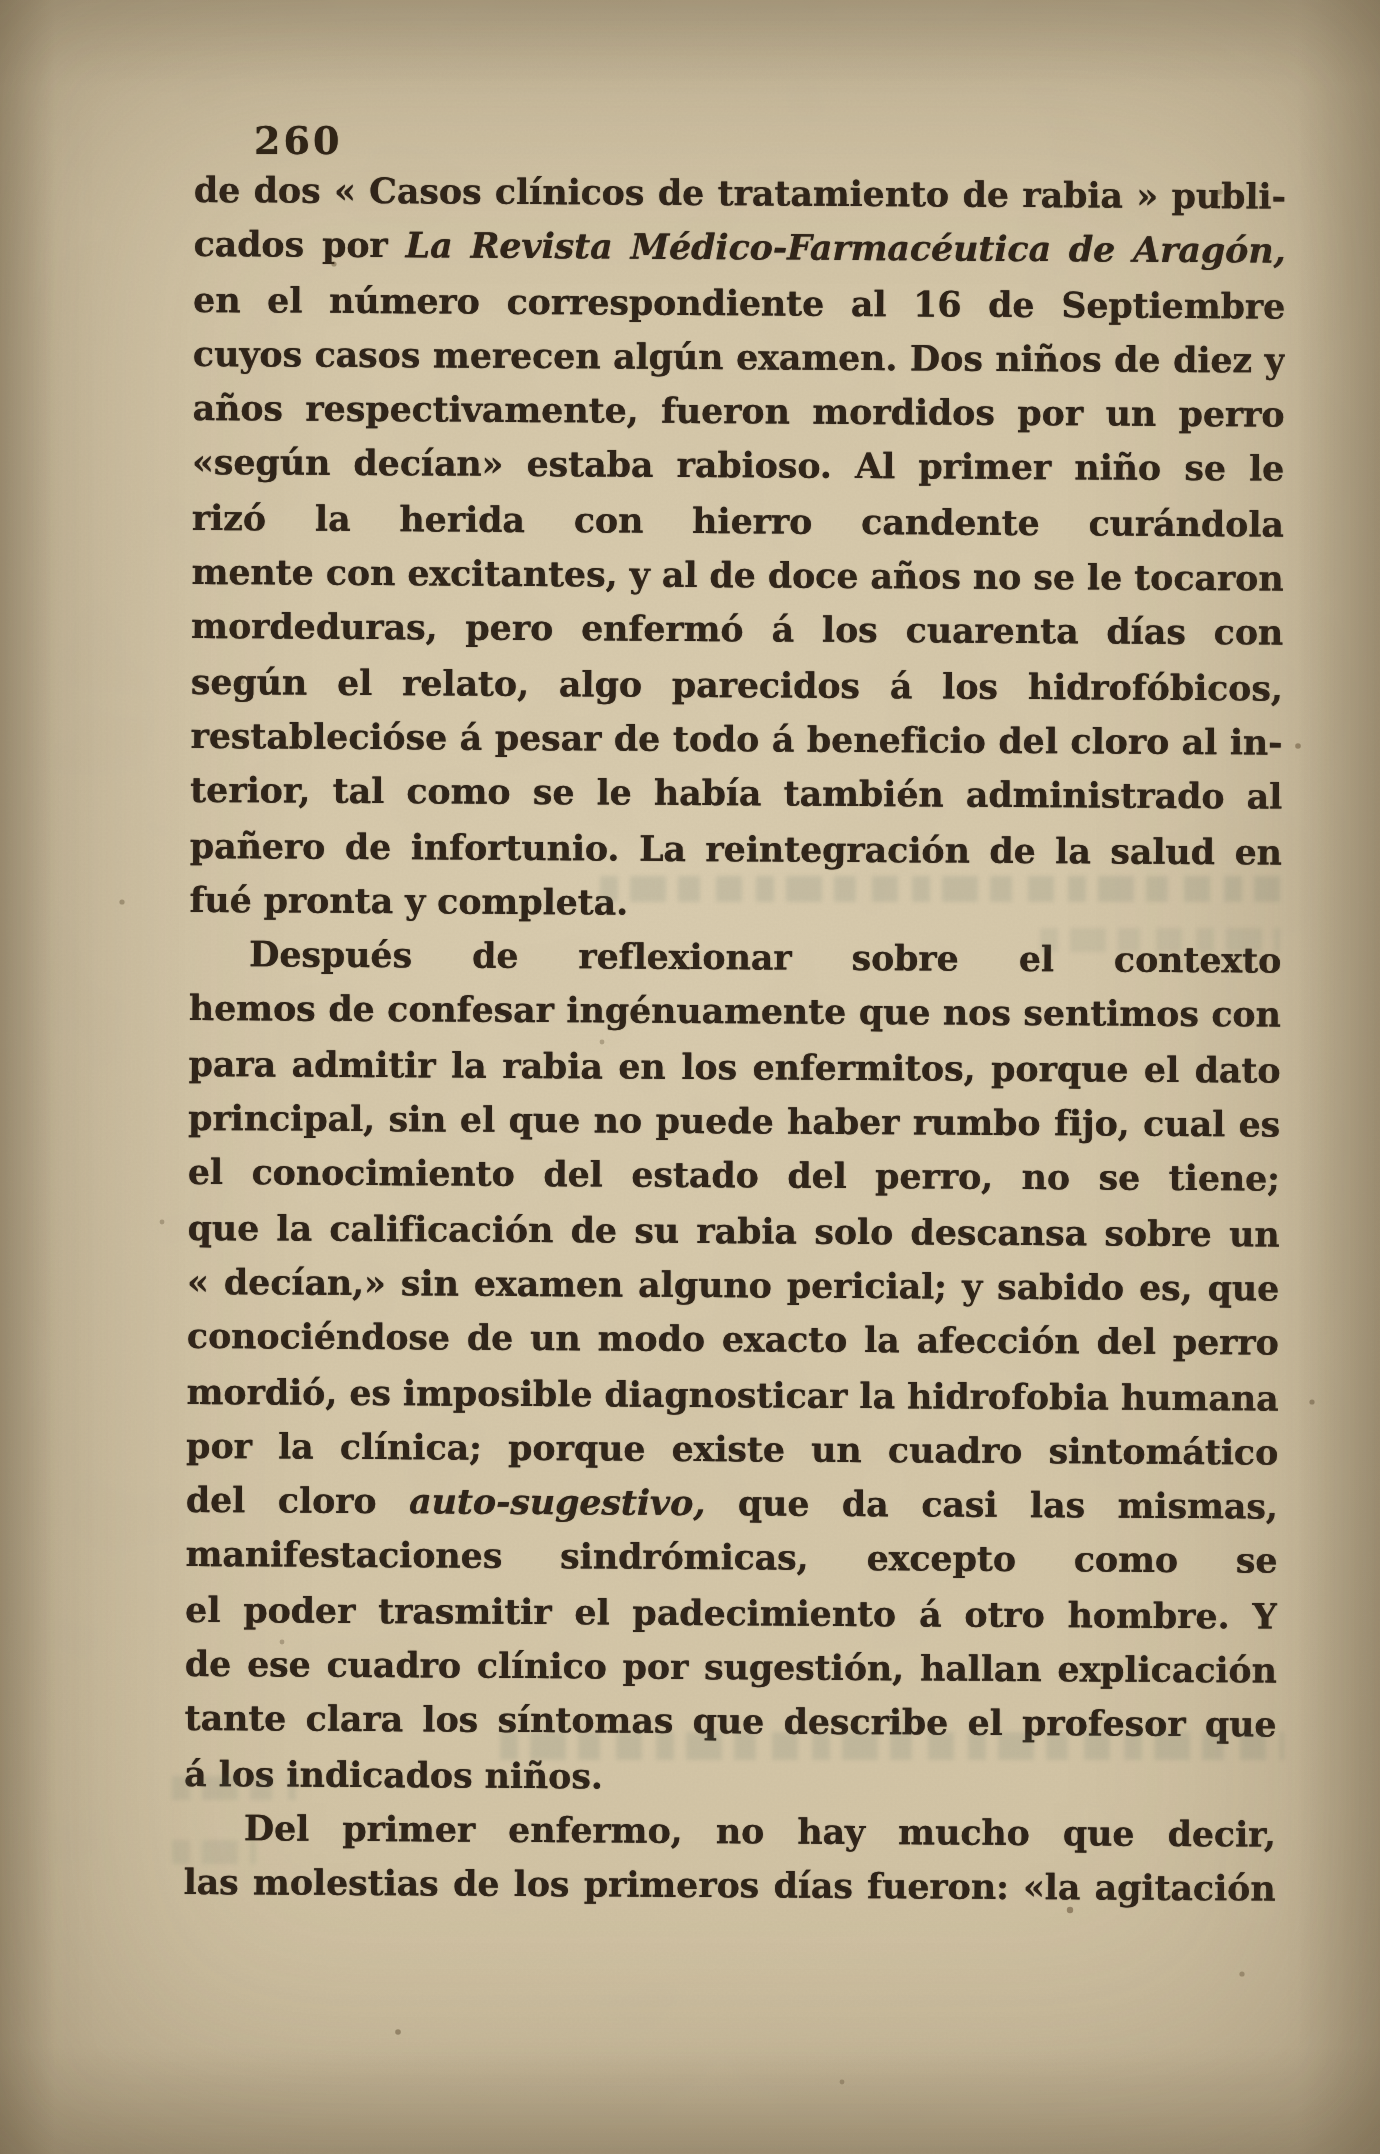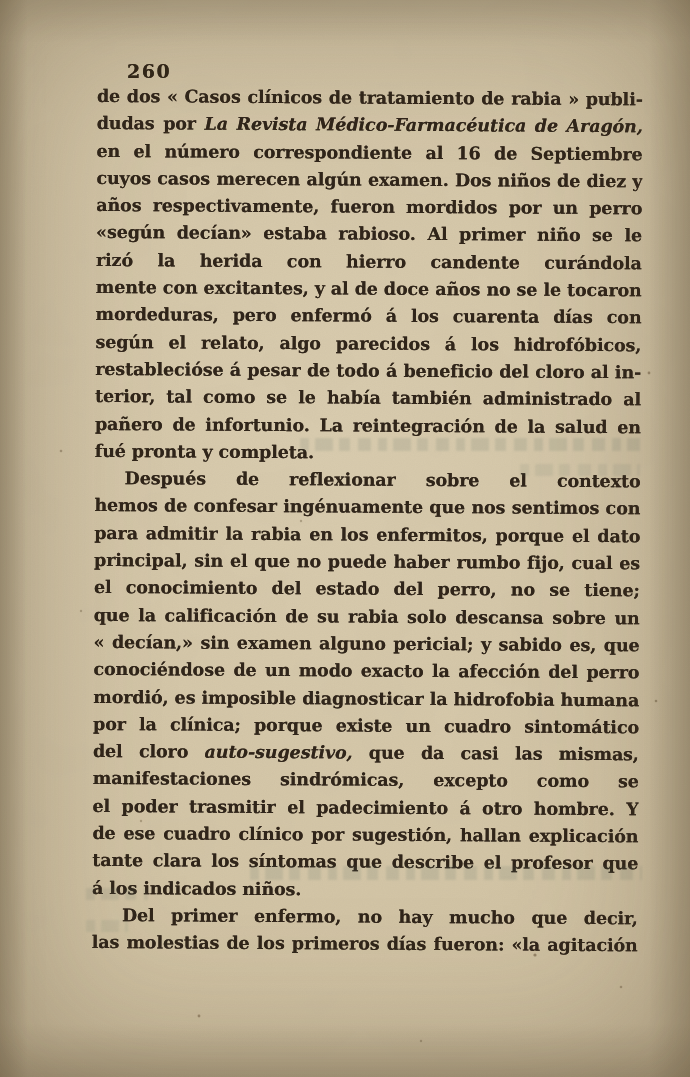--- a/index.html
+++ b/index.html
@@ -125,21 +125,21 @@
     </filter>
     <rect width="690" height="1077" filter="url(#blotchNoise)"></rect>
     <rect width="690" height="1077" filter="url(#fineNoise)"></rect>
   </svg>
 
   <div class="page-number">260</div>
 
   <div class="text-block">
       <div>
         <div class="line"><span>de dos « Casos clínicos de tratamiento de rabia » publi-</span></div>
-        <div class="line"><span>dudas por </span><span class="it">La Revista Médico-Farmacéutica de Aragón,</span></div>
+        <div class="line"><span>cados por </span><span class="it">La Revista Médico-Farmacéutica de Aragón,</span></div>
         <div class="line"><span>en el número correspondiente al 16 de Septiembre último,</span></div>
         <div class="line"><span>cuyos casos merecen algún examen. Dos niños de diez y doce</span></div>
         <div class="line"><span>años respectivamente, fueron mordidos por un perro que</span></div>
         <div class="line"><span>«según decían» estaba rabioso. Al primer niño se le caute-</span></div>
         <div class="line"><span>rizó la herida con hierro candente curándola consecutiva-</span></div>
         <div class="line"><span>mente con excitantes, y al de doce años no se le tocaron las</span></div>
         <div class="line"><span>mordeduras, pero enfermó á los cuarenta días con síntomas,</span></div>
         <div class="line"><span>según el relato, algo parecidos á los hidrofóbicos, aunque</span></div>
         <div class="line"><span>restablecióse á pesar de todo á beneficio del cloro al in-</span></div>
         <div class="line"><span>terior, tal como se le había también administrado al com-</span></div>

